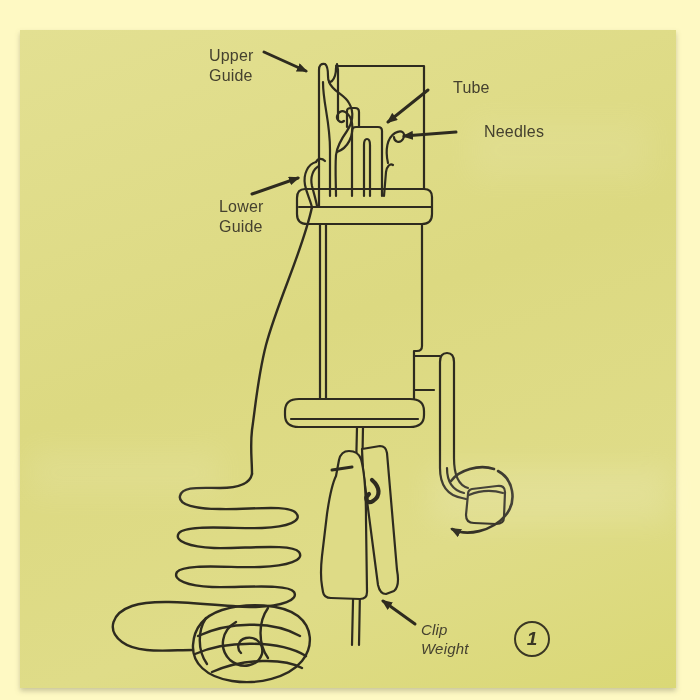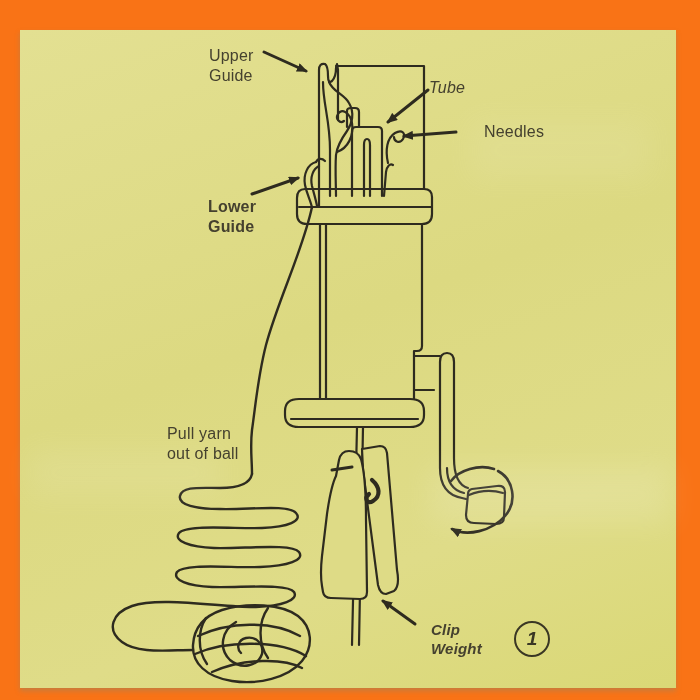--- a/index.html
+++ b/index.html
@@ -1,18 +1,18 @@
 <!DOCTYPE html>
 <html><head>
 <meta charset="utf-8">
 <style>
   html,body{margin:0;padding:0;}
   .stage{
     position:relative;width:700px;height:700px;
-    background:#f97316;
+    background:#fef9c3;
     font-family:"Liberation Sans", sans-serif;
     overflow:hidden;
   }
   .paper{
     position:absolute;left:20px;top:30px;width:656px;height:658px;
     background:linear-gradient(160deg,#e3e092 0%,#dcd981 45%,#dfdc88 75%,#dad876 100%);
     box-shadow:0 3px 5px rgba(140,138,110,0.45);
   }
   .crease{position:absolute;background:rgba(255,255,255,0.55);filter:blur(14px);opacity:0.22;pointer-events:none;}
   .c1{left:430px;top:468px;width:240px;height:55px;}
@@ -145,25 +145,23 @@
       <path d="M415,624 L383,601" marker-end="url(#ah)"></path>
     </g>
   </svg>
 
   <div class="crease c1"></div>
   <div class="crease c2"></div>
   <div class="crease c3"></div>
 
   <div class="lbl" style="left:209px;top:46px;">Upper
 Guide</div>
-  <div class="lbl" style="left:429px;top:78px;font-style:italic;">Tube</div>
+  <div class="lbl" style="left:453px;top:78px;">Tube</div>
   <div class="lbl" style="left:484px;top:122px;">Needles</div>
-  <div class="lbl" style="left:208px;top:197px;font-weight:bold;">Lower
+  <div class="lbl" style="left:219px;top:197px;">Lower
 Guide</div>
-  <div class="lbl" style="left:167px;top:424px;">Pull yarn
-out of ball</div>
-  <div class="lbl italic" style="left:431px;top:620px;font-weight:bold;">Clip
+  <div class="lbl italic" style="left:421px;top:620px;">Clip
 Weight</div>
 
   <div class="fig-badge">
     <span>1</span>
   </div>
 </div>
 
 </body></html>

